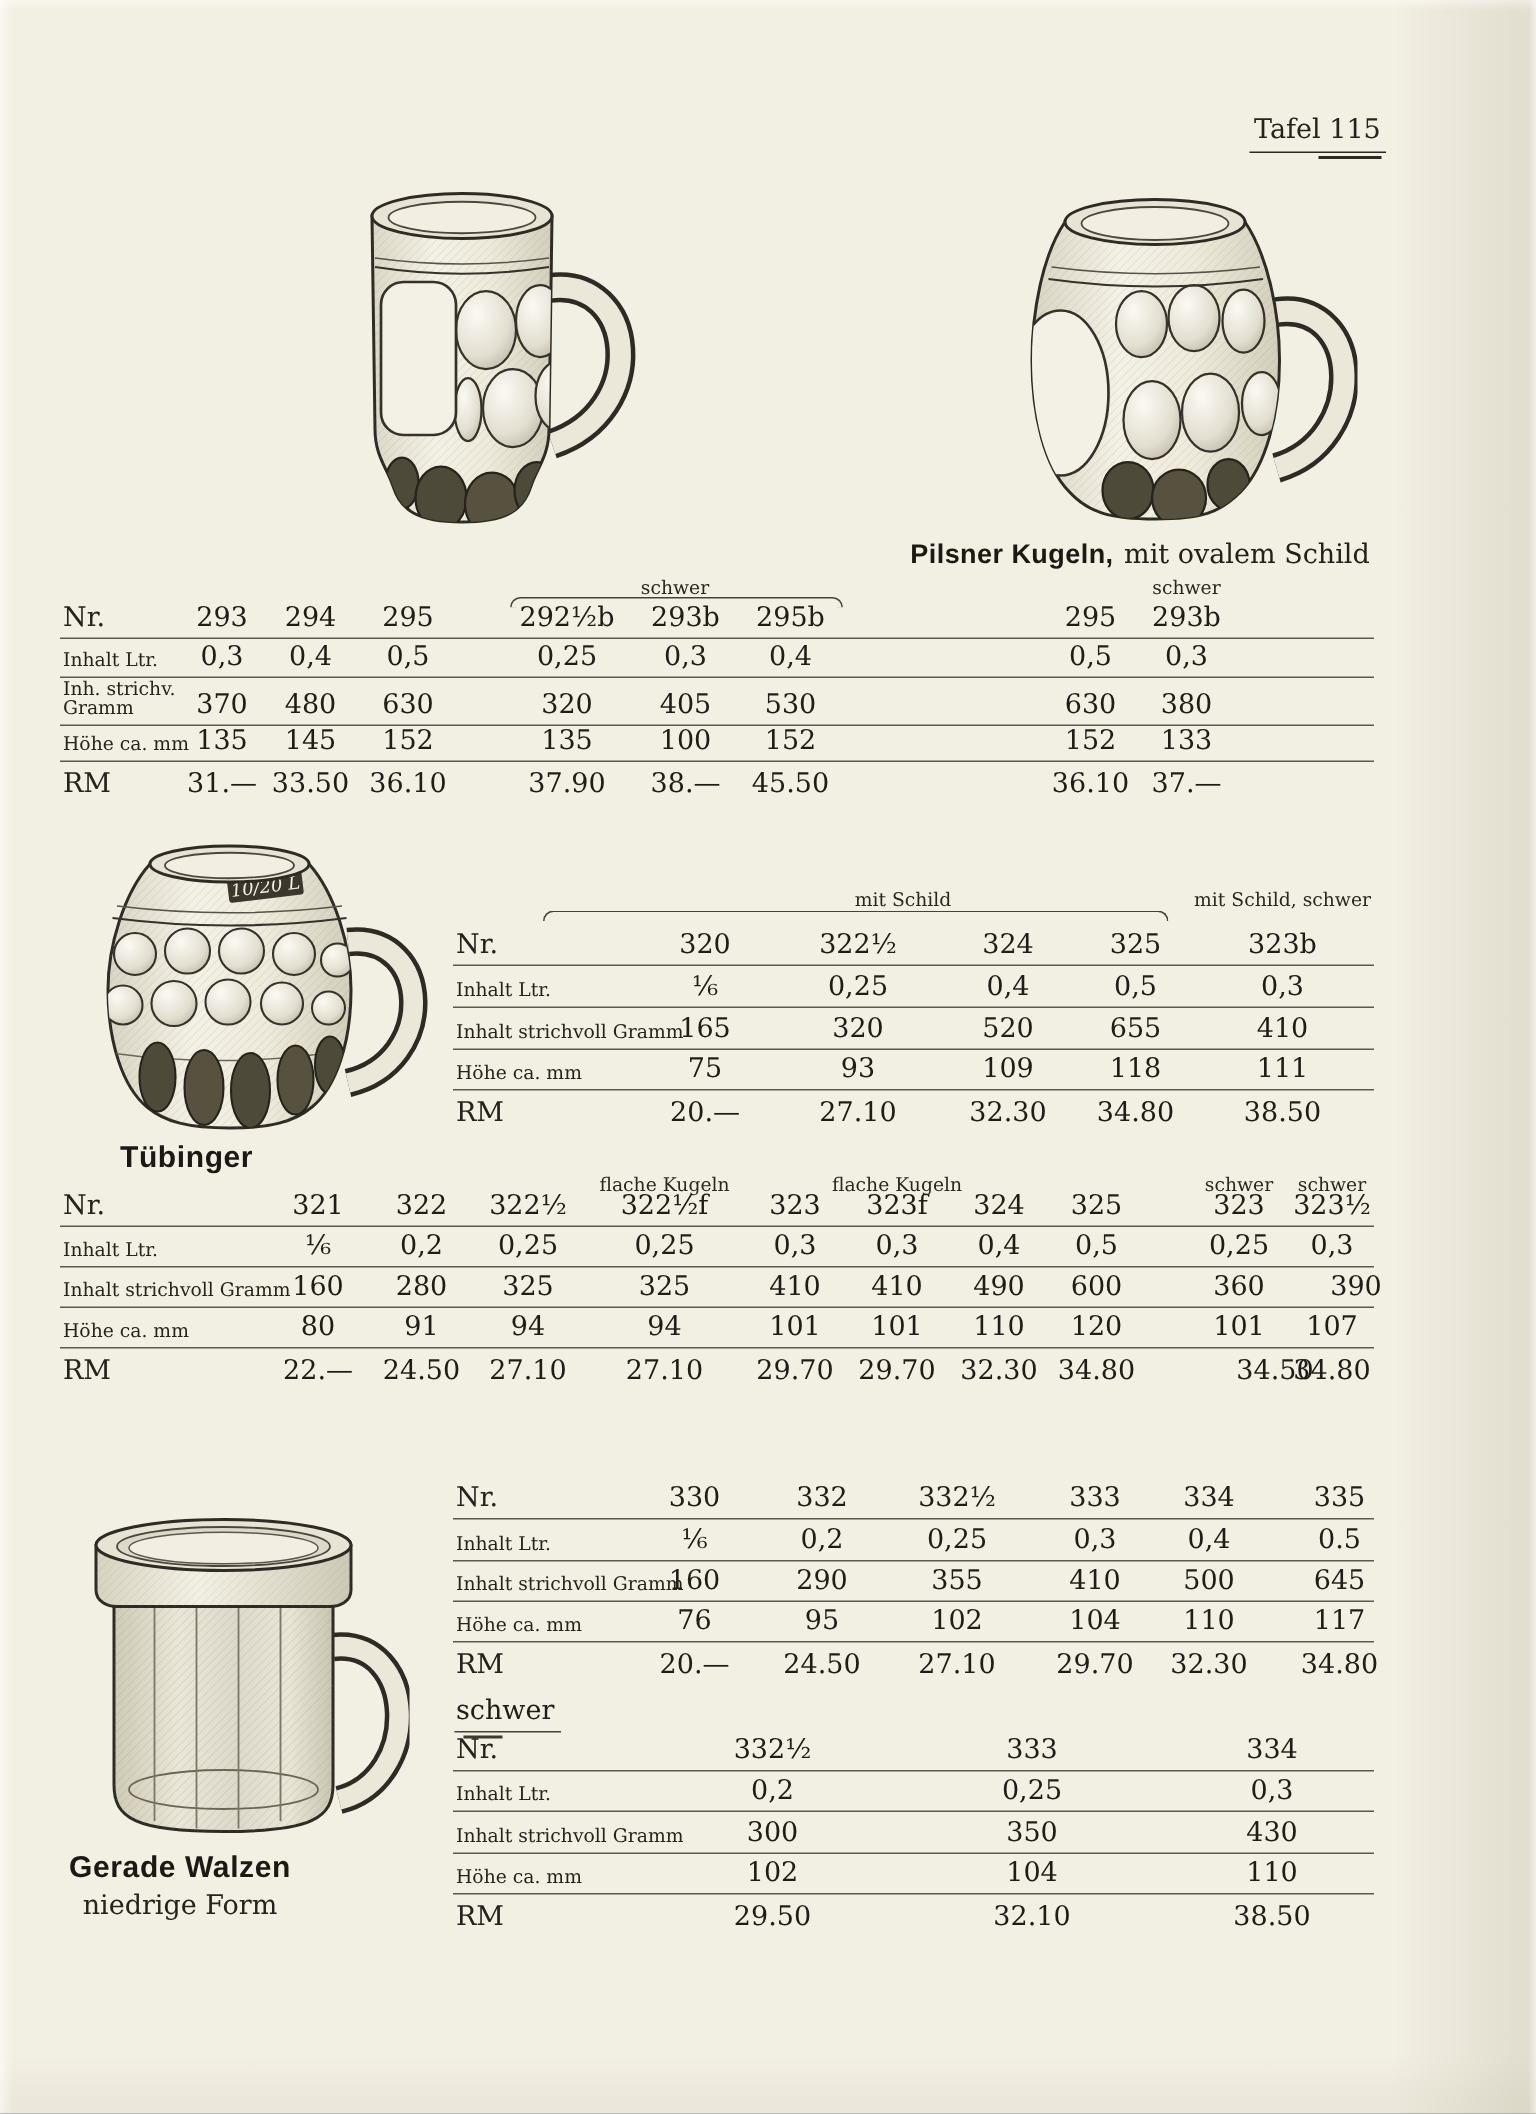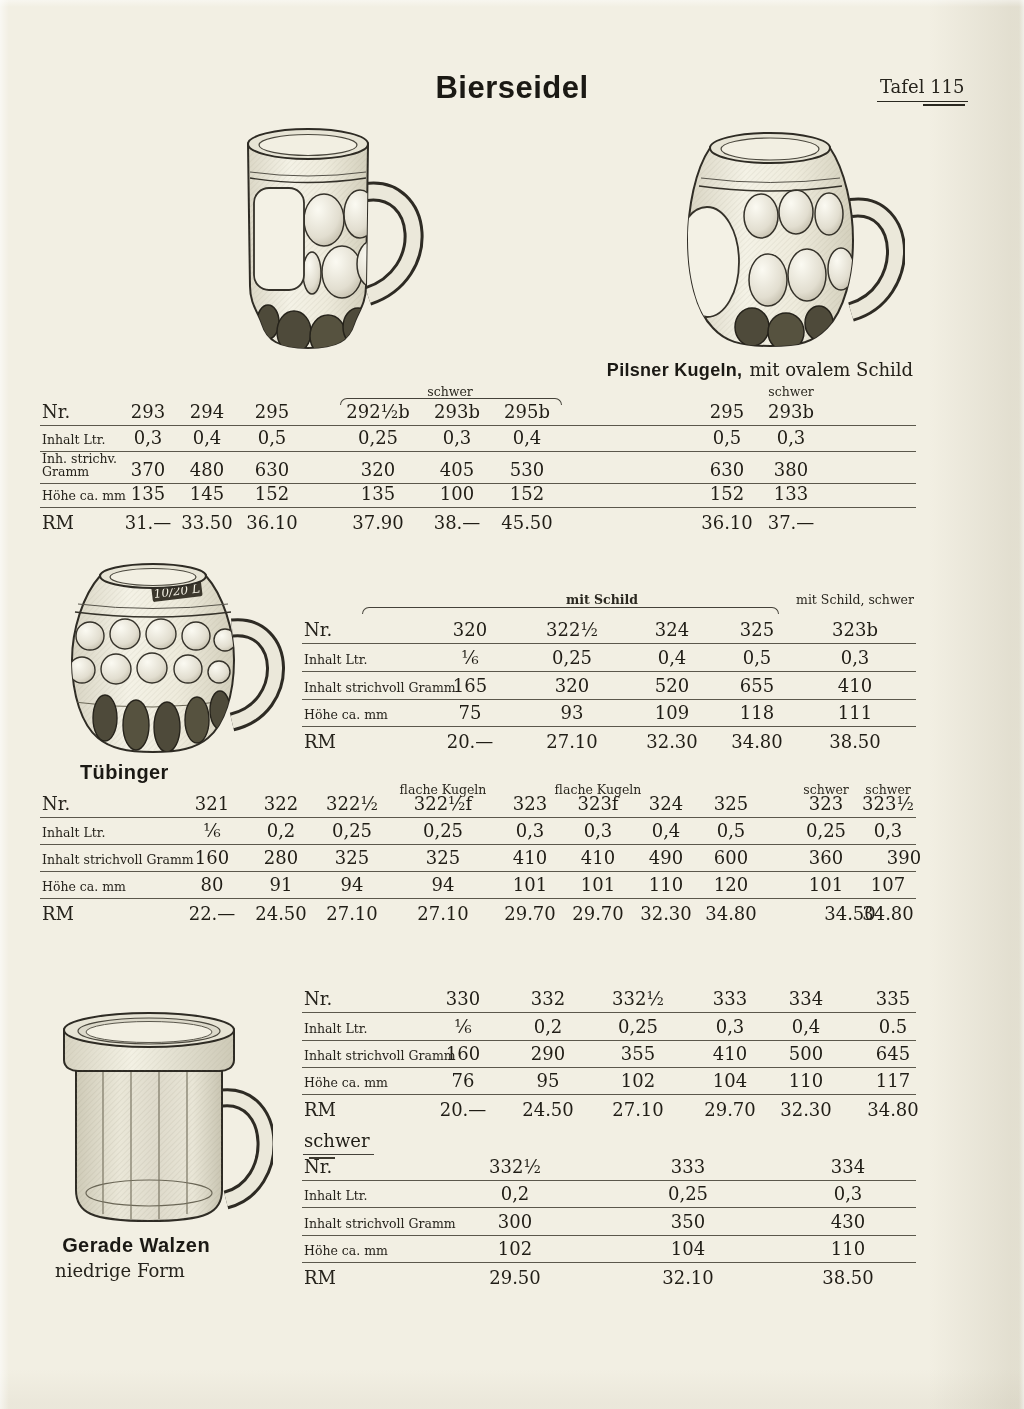--- a/index.html
+++ b/index.html
@@ -15,21 +15,21 @@
       linear-gradient(270deg,rgba(150,143,116,.17) 14px,rgba(150,143,116,0) 95px),
       linear-gradient(0deg,rgba(150,143,116,.08) 6px,rgba(150,143,116,0) 40px);
   }
   .page-title{
     position:absolute;left:312px;top:70px;width:400px;text-align:center;
     font-family:"Liberation Sans","DejaVu Sans",sans-serif;font-weight:bold;
     font-size:31px;letter-spacing:.5px;color:#1b1914;
   }
   .plate{
     position:absolute;left:833px;top:76px;font-size:18px;color:#26231c;
-    border-bottom:1px solid #2a2820;padding:0 3px 4px 3px;margin-left:44px;
+    border-bottom:1px solid #2a2820;padding:0 3px 4px 3px;
   }
   .plate::after{
     content:"";position:absolute;right:3px;bottom:-5px;width:42px;height:2.5px;background:#2a2820;
   }
   .fig-caption{position:absolute;white-space:nowrap;text-align:center;}
   .bold-part{font-family:"Liberation Sans","DejaVu Sans",sans-serif;font-weight:bold;font-size:18px;letter-spacing:.3px;color:#1b1914;}
   .rest-part{font-size:18px;margin-left:7px;}
   .caption-solo{position:absolute;font-family:"Liberation Sans","DejaVu Sans",sans-serif;font-weight:bold;font-size:20px;letter-spacing:.4px;color:#1b1914;}
   .caption-sub{position:absolute;font-size:18px;color:#26231c;}
   .mug{position:absolute;}
@@ -50,21 +50,20 @@
   }
   .section-label::after{
     content:"";position:absolute;left:6px;bottom:-5px;width:26px;height:2.5px;background:#3c392f;
   }
 </style>
 </head>
 <body>
 
 <div class="page">
 
-  <div class="page-title">Bierseidel</div>
   <div class="plate">Tafel 115</div>
 
   <svg class="mug" style="left:190px;top:108px" width="240" height="250" viewBox="0 0 240 250">
     <defs>
       <pattern id="g1h" width="4" height="4" patternUnits="userSpaceOnUse" patternTransform="rotate(45)">
         <line x1="0" y1="0" x2="0" y2="4" stroke="#8d8672" stroke-width="0.8"></line>
       </pattern>
       <radialGradient id="g1d" cx="0.35" cy="0.3" r="0.9">
         <stop offset="0" stop-color="#fbfaf2"></stop>
           <stop offset="0.6" stop-color="#e2ded0"></stop>
@@ -230,21 +229,21 @@
     <line x1="103" y1="72" x2="103" y2="219" stroke="#7b7663" stroke-width="1.2"></line>
     <line x1="131" y1="72" x2="131" y2="219" stroke="#7b7663" stroke-width="1.2"></line>
     <line x1="159" y1="72" x2="159" y2="214" stroke="#7b7663" stroke-width="1.2"></line>
     <path d="M36,30 C36,12 206,12 206,30 L206,60 C206,68 198,71 192,71 L50,71 C44,71 36,68 36,60 Z" fill="url(#g4band)" stroke="#2e2b24" stroke-width="2"></path>
     <path d="M36,30 C36,12 206,12 206,30 L206,60 C206,68 198,71 192,71 L50,71 C44,71 36,68 36,60 Z" fill="url(#g4h)" opacity="0.22"></path>
     <ellipse cx="121" cy="30" rx="85" ry="17" fill="#e7e4d5" stroke="#2e2b24" stroke-width="2"></ellipse>
     <ellipse cx="121" cy="31" rx="71" ry="13" fill="#dcd9ca" stroke="#4a473d" stroke-width="1.2"></ellipse>
     <ellipse cx="121" cy="32" rx="63" ry="10.5" fill="#f2efe2" stroke="#5a574c" stroke-width="1"></ellipse>
   </svg>
 
-  <div class="caption-solo" style="left:30px;top:1234px;width:180px;text-align:right">Gerade Walzen</div>
+  <div class="caption-solo" style="left:30px;top:1234px;width:180px;text-align:center">Gerade Walzen</div>
   <div class="caption-sub" style="left:30px;top:1260px;width:180px;text-align:center">niedrige Form</div>
 
   <div class="cat-table" id="table-0" style="left: 40px; top: 384px; width: 876px;">
       <div class="brace" style="left: 300px; width: 220px; top: 14px;"></div>
       <span class="ann" style="left: 410px; top: 0px;">schwer</span>
       <span class="ann" style="left: 751px; top: 0px;">schwer</span>
       <div class="rows" style="top: 20px;">
         <div class="trow" style="height: 22px;">
           <span class="rlabel big">Nr.</span>
           <span class="cell" style="left: 108px;">293</span>
@@ -298,21 +297,21 @@
           <span class="cell" style="left: 338px;">37.90</span>
           <span class="cell" style="left: 417px;">38.—</span>
           <span class="cell" style="left: 487px;">45.50</span>
           <span class="cell" style="left: 687px;">36.10</span>
           <span class="cell" style="left: 751px;">37.—</span>
         </div>
       </div>
     </div>
   <div class="cat-table" id="table-1" style="left: 302px; top: 592px; width: 614px;">
       <div class="brace" style="left: 60px; width: 415px; top: 15px;"></div>
-      <span class="ann" style="left: 300px; top: 0px; font-weight: bold;">mit Schild</span>
+      <span class="ann" style="left: 300px; top: 0px;">mit Schild</span>
       <span class="ann" style="left: 553px; top: 0px;">mit Schild, schwer</span>
       <div class="rows" style="top: 20px;">
         <div class="trow" style="height: 32px;">
           <span class="rlabel big">Nr.</span>
           <span class="cell" style="left: 168px;">320</span>
           <span class="cell" style="left: 270px;">322½</span>
           <span class="cell" style="left: 370px;">324</span>
           <span class="cell" style="left: 455px;">325</span>
           <span class="cell" style="left: 553px;">323b</span>
         </div>

